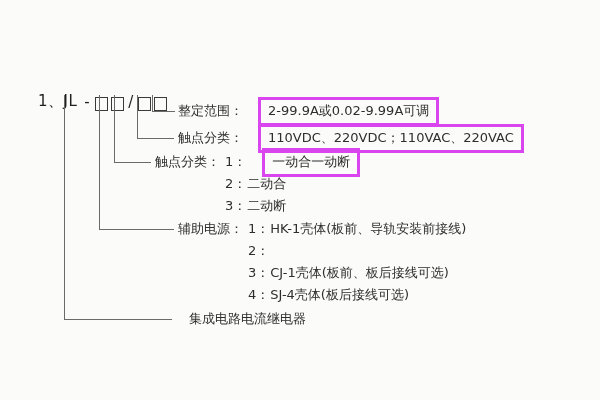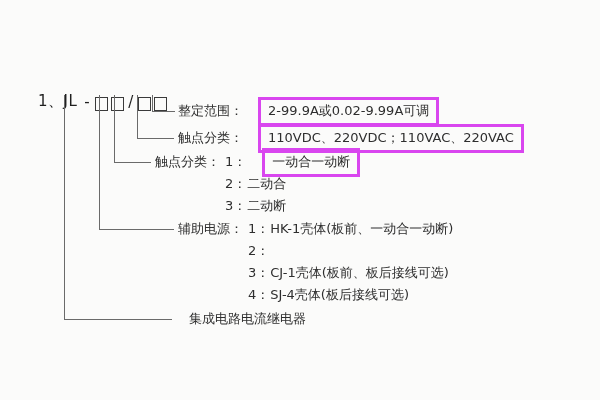--- a/index.html
+++ b/index.html
@@ -105,21 +105,21 @@
       <span class="glabel"></span>
       <span class="num">3：</span>
       <span>二动断</span>
     </div>
   </div>
 
   <div class="abs group" style="left:178px; top:218px;">
     <div class="row">
       <span class="glabel">辅助电源：</span>
       <span class="num">1：</span>
-      <span>HK-1壳体(板前、一动合一动断)</span>
+      <span>HK-1壳体(板前、导轨安装前接线)</span>
     </div>
     <div class="row">
       <span class="glabel"></span>
       <span class="num">2：</span>
     </div>
     <div class="row">
       <span class="glabel"></span>
       <span class="num">3：</span>
       <span>CJ-1壳体(板前、板后接线可选)</span>
     </div>

